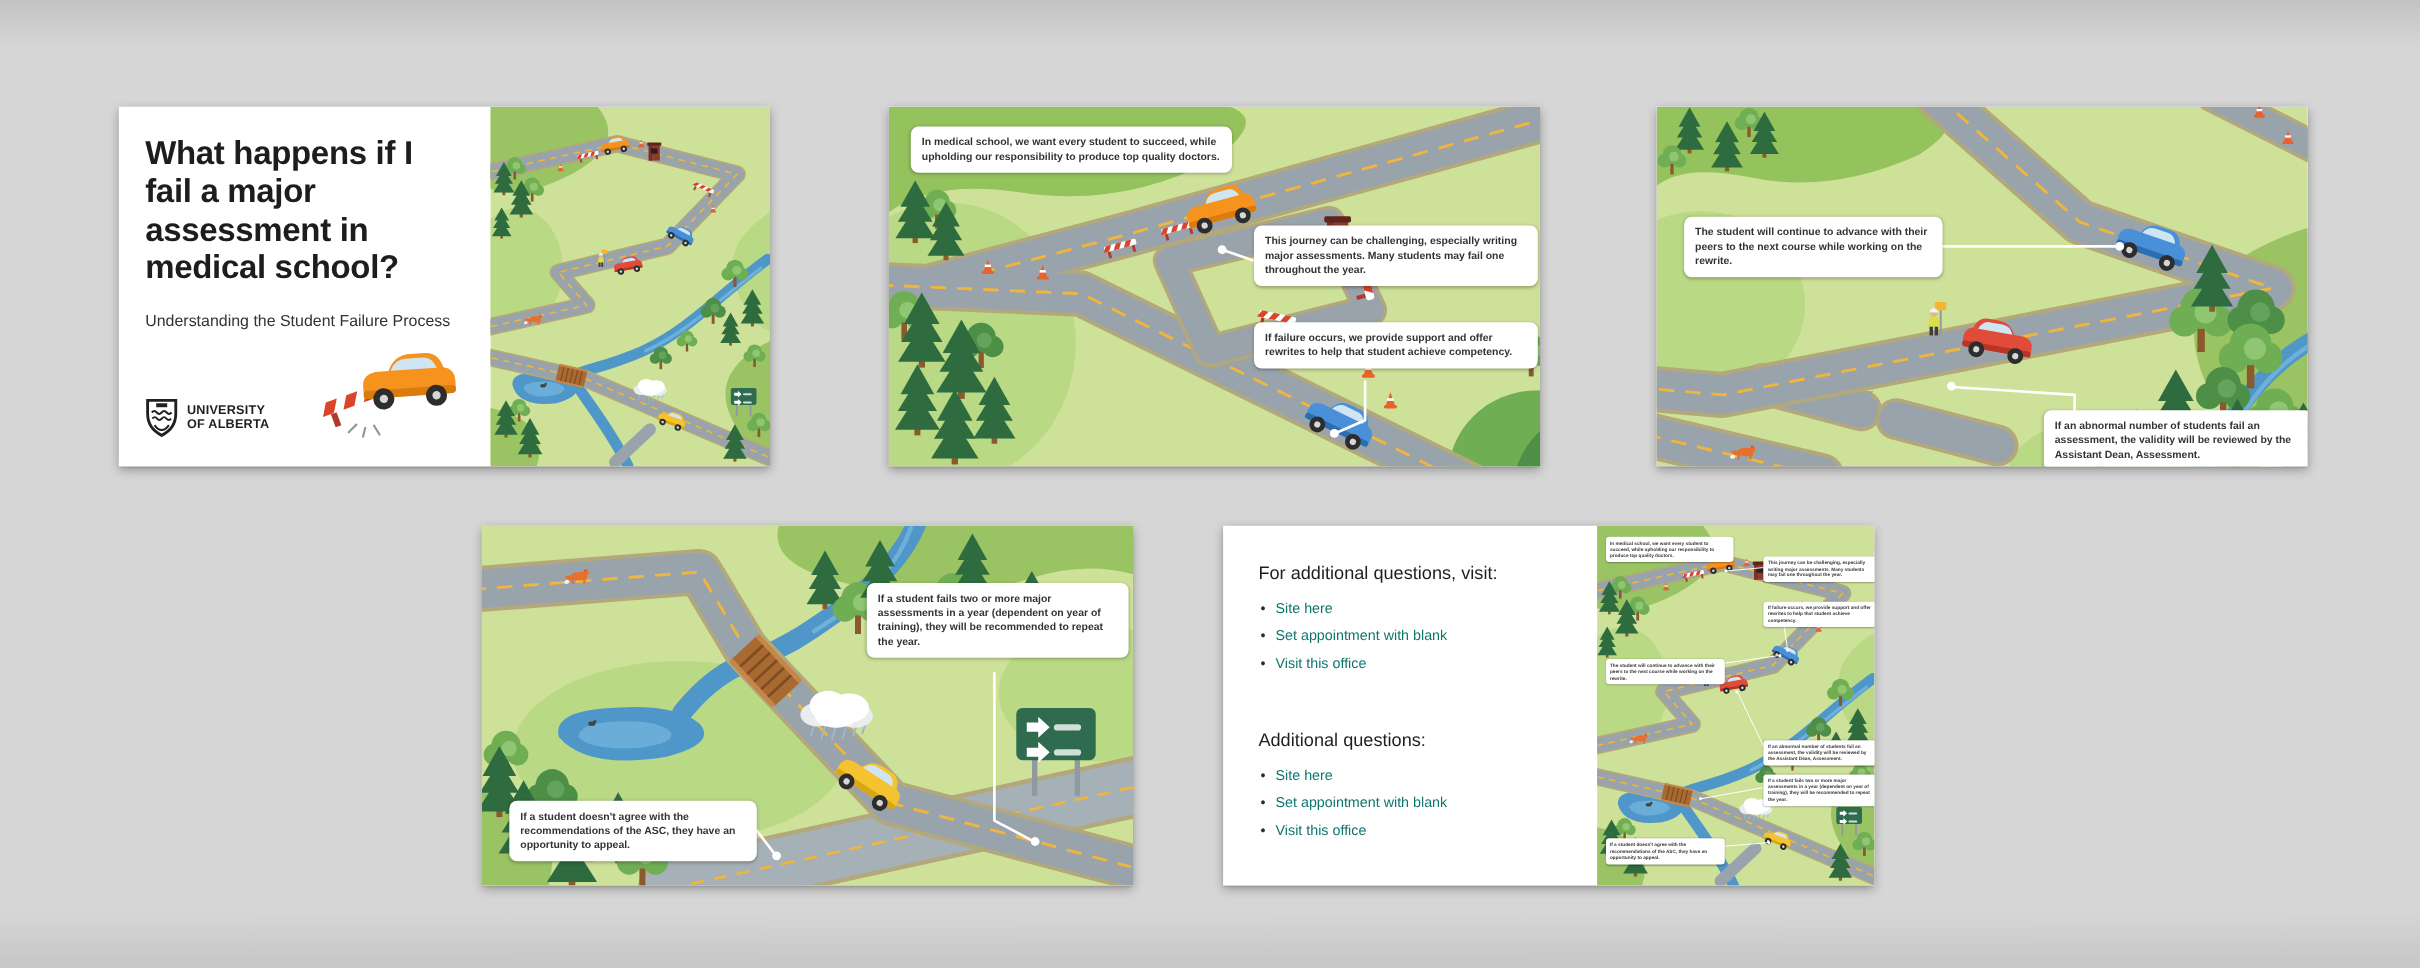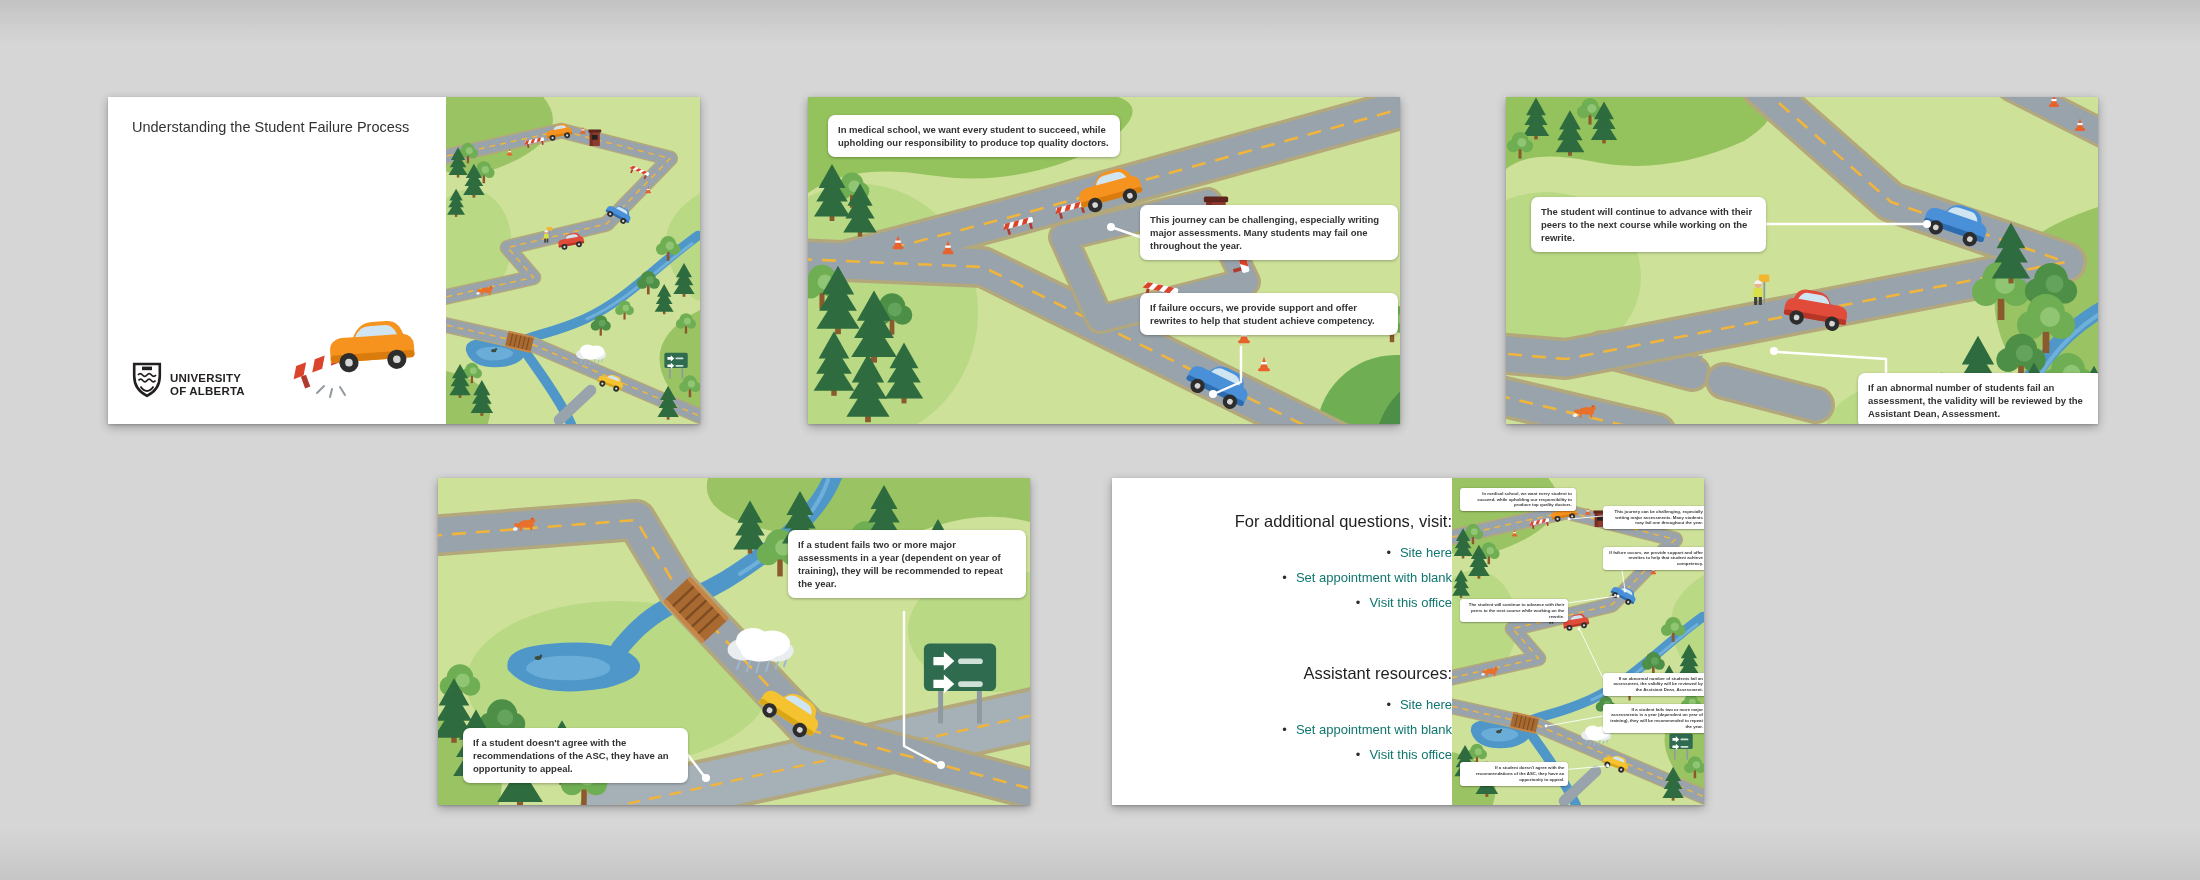--- a/index.html
+++ b/index.html
@@ -11,21 +11,21 @@
   .defs-holder{position:absolute;width:0;height:0;overflow:hidden;}
   .slide{
     position:absolute;width:592px;height:327px;background:#ffffff;
     box-shadow:0 3px 9px rgba(0,0,0,.30), 0 1px 2px rgba(0,0,0,.18);
     overflow:hidden;
   }
   #s1{left:108px;top:97px;}
   #s2{left:808px;top:97px;}
   #s3{left:1506px;top:97px;}
   #s4{left:438px;top:478px;}
-  #s5{left:1112px;top:478px;text-align:right;}
+  #s5{left:1112px;top:478px;}
   .scene{position:absolute;left:0;top:0;width:100%;height:100%;display:block;}
   
   .road-edge{fill:none;stroke:#b3a87c;stroke-linejoin:round;stroke-linecap:round;}
   .road{fill:none;stroke:#99a3ab;stroke-linejoin:round;stroke-linecap:round;}
   .road-lt{fill:none;stroke:#a6b0b7;stroke-linejoin:round;stroke-linecap:round;}
   .dash{fill:none;stroke:#f0b53a;stroke-linejoin:round;}
   .leader{fill:none;stroke:#ffffff;stroke-width:2.4;stroke-linejoin:round;stroke-linecap:round;}
   .leader-dot{fill:#ffffff;}
   
   .callout{
@@ -35,21 +35,21 @@
   }
   .mini-callout{
     position:absolute;background:#fff;border-radius:3px;padding:3px 4px;
     font-size:4.3px;line-height:1.35;font-weight:bold;color:#3a3a3a;
     box-shadow:0 .5px 1.5px rgba(0,0,0,.3);
   }
   
   .s1-left{position:absolute;left:0;top:0;width:338px;height:100%;background:#fff;}
   .s1-title{margin:26px 0 0 24px;width:272px;font-size:30px;line-height:1.16;font-weight:bold;color:#1d1d1d;letter-spacing:-.3px;}
   .s1-subtitle{margin:22px 0 8px 24px;font-size:14.5px;color:#333;}
-  .s1-logo{position:absolute;left:24px;bottom:26px;display:flex;align-items:flex-end;gap:8px;}
+  .s1-logo{position:absolute;left:24px;bottom:26px;display:flex;align-items:center;gap:8px;}
   .s1-logo-text{display:flex;flex-direction:column;font-size:11.5px;font-weight:bold;color:#231f20;line-height:1.15;letter-spacing:.2px;}
   .s1-car{position:absolute;right:14px;bottom:22px;width:160px;height:90px;}
   .s1-map{position:absolute;right:0;top:0;width:254px;height:327px;}
   .s1-map svg, .s5-map svg{width:100%;height:100%;display:block;}
   
   .s5-left{position:absolute;left:0;top:0;width:340px;height:100%;background:#fff;padding:0;}
   .s5-heading{margin:34px 0 0 32px;font-size:16.5px;font-weight:normal;color:#1f1f1f;}
   .s5-heading.second{margin-top:54px;}
   .s5-list{list-style:none;margin:14px 0 0 34px;padding:0;}
   .s5-list li{font-size:13px;color:#0f766e;margin-bottom:10px;}
@@ -211,20 +211,21 @@
       <use href="#pine" transform="translate(16,300) scale(0.9)"></use>
       <use href="#pine" transform="translate(38,318) scale(0.95)"></use>
       <use href="#pine" transform="translate(226,322) scale(0.9)"></use>
       <use href="#leafy" transform="translate(248,300) scale(0.75)"></use>
     </g>
   </defs>
 </svg>
 
 <div class="slide" id="s1">
   <div class="s1-left">
+    <h1 class="s1-title">What happens if I fail a major assessment in medical school?</h1>
     <p class="s1-subtitle">Understanding the Student Failure Process</p>
     <div class="s1-logo">
       <svg width="30" height="36" viewBox="0 0 30 36">
         <path d="M2.2,2 H27.8 V14 Q27.8,27.6 15,33.8 Q2.2,27.6 2.2,14 Z" fill="none" stroke="#231f20" stroke-width="2.6"></path>
         <rect x="10" y="4.6" width="10" height="3.6" fill="#231f20"></rect>
         <path d="M6,13 q2.2,-2.6 4.5,0 q2.2,2.6 4.5,0 q2.2,-2.6 4.5,0 q2.2,2.6 4.5,0" fill="none" stroke="#231f20" stroke-width="1.8"></path>
         <path d="M6.5,18.5 q2.2,-2.6 4.3,0 q2.2,2.6 4.2,0 q2.2,-2.6 4.3,0 q2.2,2.6 4.2,0" fill="none" stroke="#231f20" stroke-width="1.8"></path>
         <path d="M8.5,24.5 q3,4.5 6.5,4.5 q3.5,0 6.5,-4.5" fill="none" stroke="#231f20" stroke-width="1.8"></path>
       </svg>
       <div class="s1-logo-text">
@@ -399,21 +400,21 @@
 </div>
 
 <div class="slide" id="s5">
   <div class="s5-left">
     <h2 class="s5-heading">For additional questions, visit:</h2>
     <ul class="s5-list">
       <li>Site here</li>
       <li>Set appointment with blank</li>
       <li>Visit this office</li>
     </ul>
-    <h2 class="s5-heading second">Assistant resources:</h2>
+    <h2 class="s5-heading second">Additional questions:</h2>
     <ul class="s5-list">
       <li>Site here</li>
       <li>Set appointment with blank</li>
       <li>Visit this office</li>
     </ul>
   </div>
   <div class="s5-map">
     <svg viewBox="0 0 260 330" preserveAspectRatio="xMidYMid slice">
         <use href="#jmap"></use>
       </svg>

